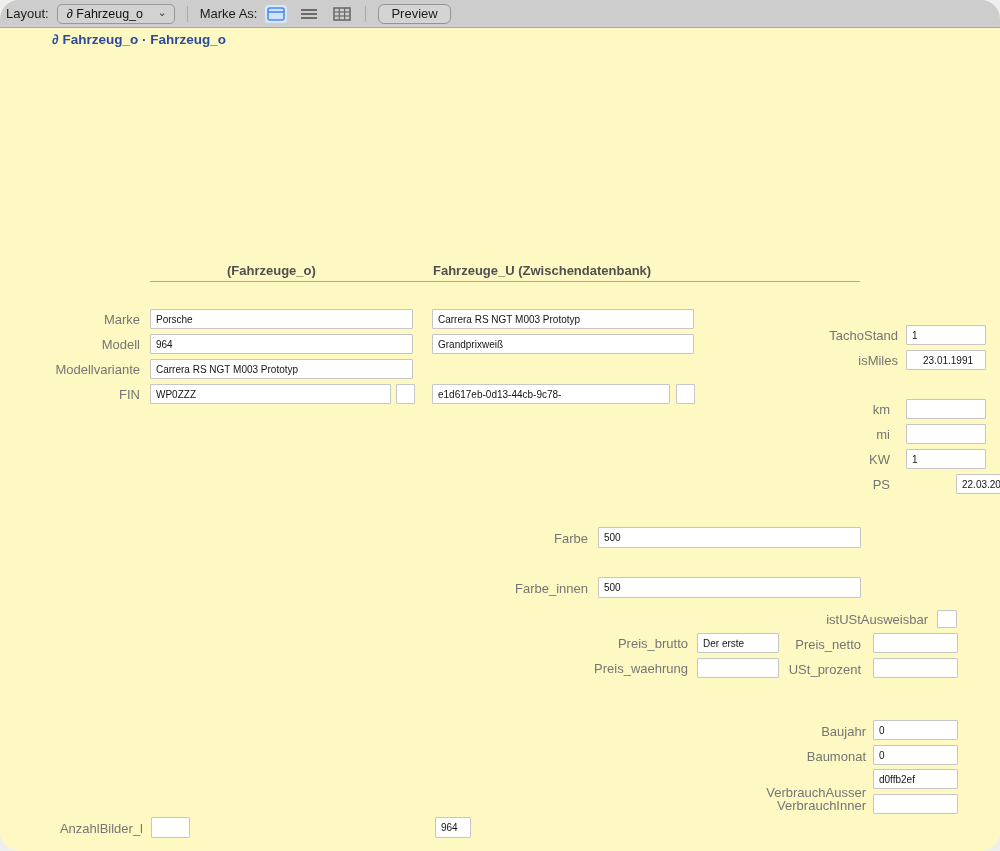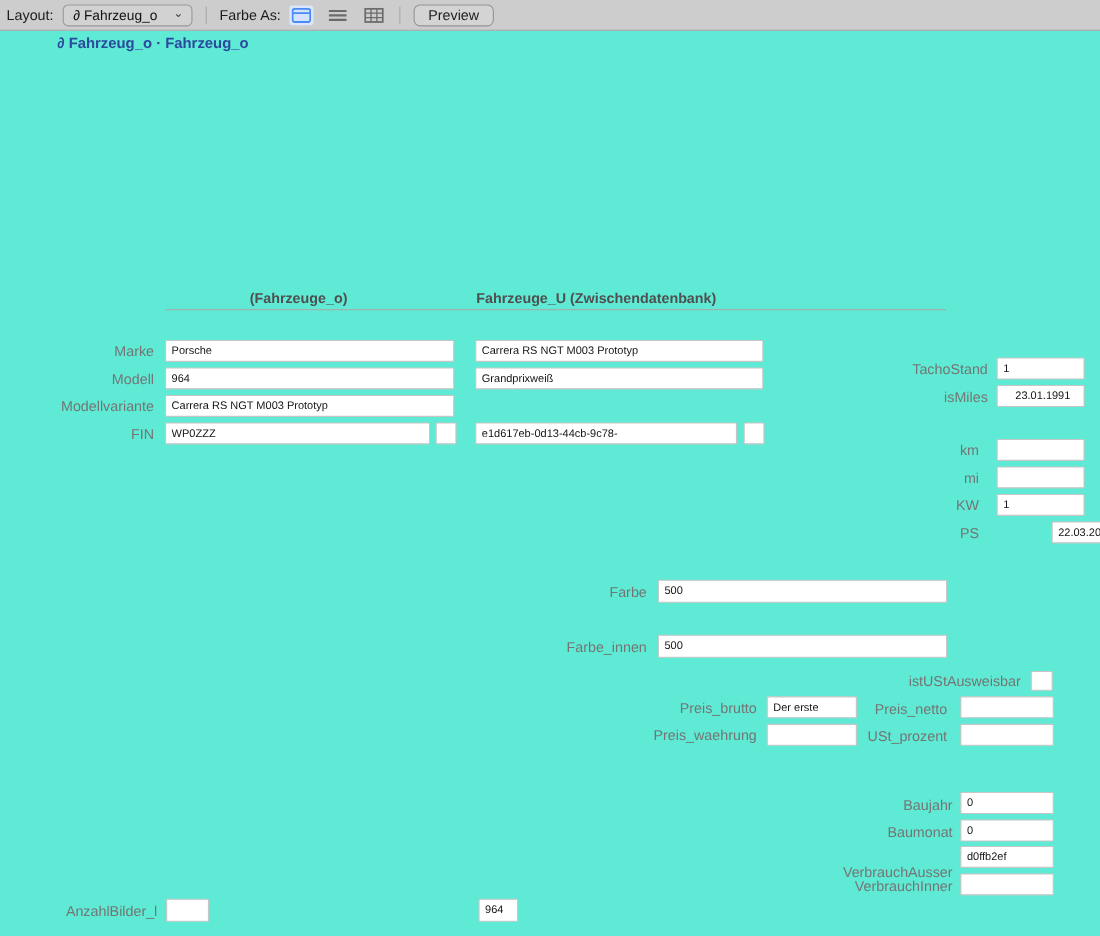--- a/index.html
+++ b/index.html
@@ -2,22 +2,23 @@
 <html><head>
 <meta charset="utf-8">
 <style>
   * { margin: 0; padding: 0; box-sizing: border-box; }
   html, body { background: #efefef; }
   body { font-family: "Liberation Sans", "DejaVu Sans", sans-serif; }
   .screen {
     position: relative;
     width: 1000px;
     height: 851px;
-    background: #5eead4;
+    background: #fef9c3;
     overflow: hidden;
+    border-radius: 19px;
   }
   
   .toolbar {
     position: absolute;
     left: 0; top: 0;
     width: 1000px; height: 28px;
     background: #cdcdcd;
     border-bottom: 1px solid #a8a8a8;
     display: flex;
     align-items: center;
@@ -105,21 +106,21 @@
 
 <div class="screen">
 
   <div class="toolbar">
     <span class="tb-label">Layout:</span>
     <div class="layout-dropdown">
       <span>∂ Fahrzeug_o</span>
       <span class="chevron">⌄</span>
     </div>
     <div class="sep"></div>
-    <span class="tb-label">Farbe As:</span>
+    <span class="tb-label">Marke As:</span>
     <div class="view-icons">
       <div class="vicon active">
         <svg width="18" height="14" viewBox="0 0 18 14">
           <rect x="1" y="1" width="16" height="12" rx="2" fill="#d3e3fc" stroke="#4a8af6" stroke-width="1.6"></rect>
           <line x1="1" y1="5" x2="17" y2="5" stroke="#4a8af6" stroke-width="1.6"></line>
         </svg>
       </div>
       <div class="vicon">
         <svg width="18" height="14" viewBox="0 0 18 14">
           <g stroke="#6b6b6b" stroke-width="2">

